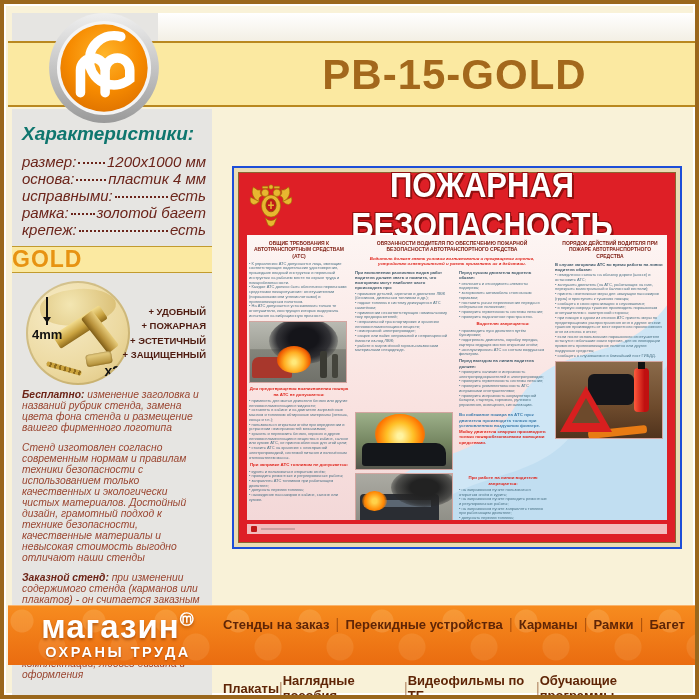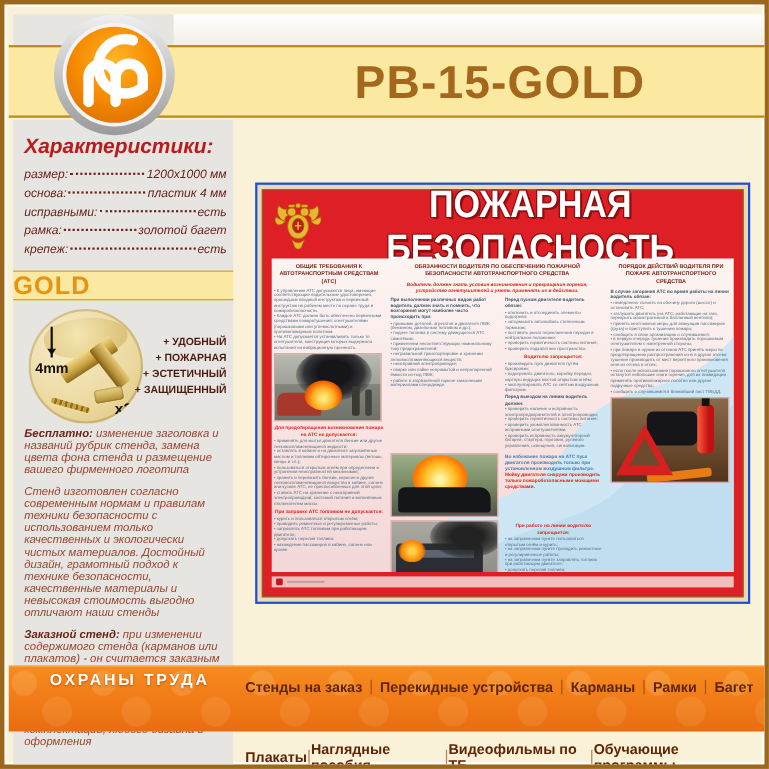--- a/index.html
+++ b/index.html
@@ -13,22 +13,22 @@
              background:linear-gradient(180deg,#ffffff,#f3efe4);}
   .title-band{position:absolute;left:4px;top:37px;width:691px;height:66px;box-sizing:border-box;
               background:#fbe9a1;border-top:2px solid #b9881f;border-bottom:2px solid #b9881f;}
   .product-code{position:absolute;left:206px;right:4px;top:8px;text-align:center;
                 font-size:42px;font-weight:bold;color:#a3681c;letter-spacing:1px;}
   .logo{position:absolute;left:44px;top:8px;width:112px;height:112px;z-index:5;}
 
   
   .sidebar{position:absolute;left:8px;top:105px;width:200px;height:586px;background:#e6e5e2;}
   .chars{position:absolute;top:14px;left:10px;width:184px;}
-  .chars-title{font-size:19px;font-weight:bold;font-style:italic;color:#b91c1c;margin-bottom:8px;}
-  .spec{display:flex;align-items:baseline;font-style:italic;font-size:11px;color:#6b241a;height:17px;}
+  .chars-title{font-size:19px;font-weight:bold;font-style:italic;color:#0f766e;margin-bottom:8px;}
+  .spec{display:flex;align-items:baseline;font-style:italic;font-size:15px;color:#6b241a;height:17px;}
   .spec-dots{flex:1;border-bottom:2px dotted #6b241a;margin:0 2px;transform:translateY(-3px);}
   .gold-band{position:absolute;top:137px;left:0;width:200px;height:27px;box-sizing:border-box;
              background:#fbe9a1;border-top:1px solid #c29b2e;border-bottom:1px solid #c29b2e;
              text-align:left;font-size:23px;font-weight:bold;color:#e79312;line-height:25px;letter-spacing:1px;}
   .diagram{position:absolute;top:170px;left:0;width:200px;height:110px;}
   .circle{position:absolute;left:14px;top:2px;width:104px;height:104px;border-radius:50%;
           background:radial-gradient(circle at 35% 30%,#f7ecc8,#ecd9a0 60%,#dcc076);
           box-shadow:inset 0 0 0 2px rgba(120,90,20,.25);overflow:hidden;}
   .stone{position:absolute;left:14px;top:8px;width:76px;height:36px;border-radius:45% 60% 50% 55%;
          background:radial-gradient(circle at 40% 40%,#f3e6b2,#d9bd72);transform:rotate(-8deg);}
@@ -369,20 +369,21 @@
         <div class="pubstrip">
           <div class="pubmark"></div>
           <div class="publine"></div>
         </div>
       </div>
     </div>
   </div>
 
   <div class="footer-bar">
     <div class="brand">
+      <div class="brand-top"><span>магазин</span><span class="brand-mark">ⓜ</span></div>
       <div class="brand-bottom">ОХРАНЫ ТРУДА</div>
     </div>
     <nav class="footer-nav">
       <div class="nav-row nav-row1">
         <a class="nav-link">Стенды на заказ</a>
         <span class="nav-sep"></span>
         <a class="nav-link">Перекидные устройства</a>
         <span class="nav-sep"></span>
         <a class="nav-link">Карманы</a>
         <span class="nav-sep"></span>

